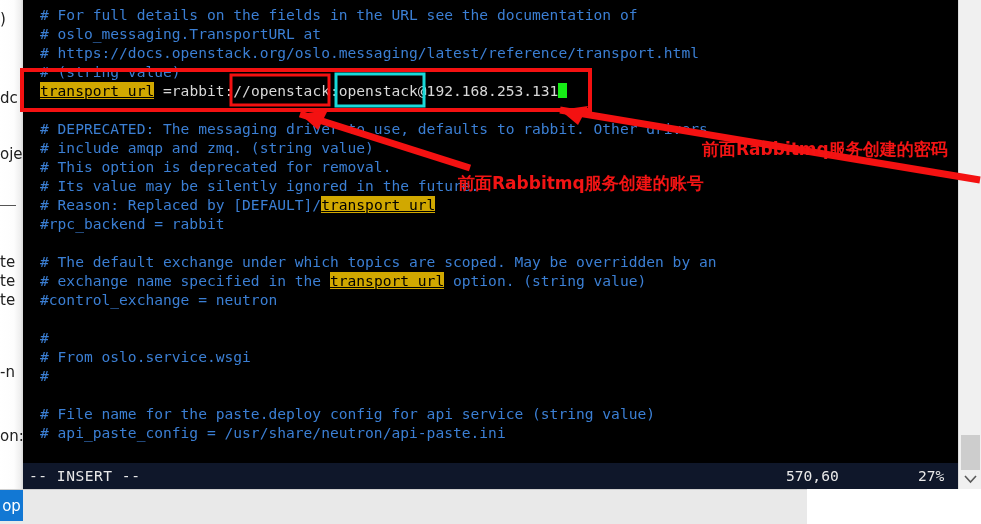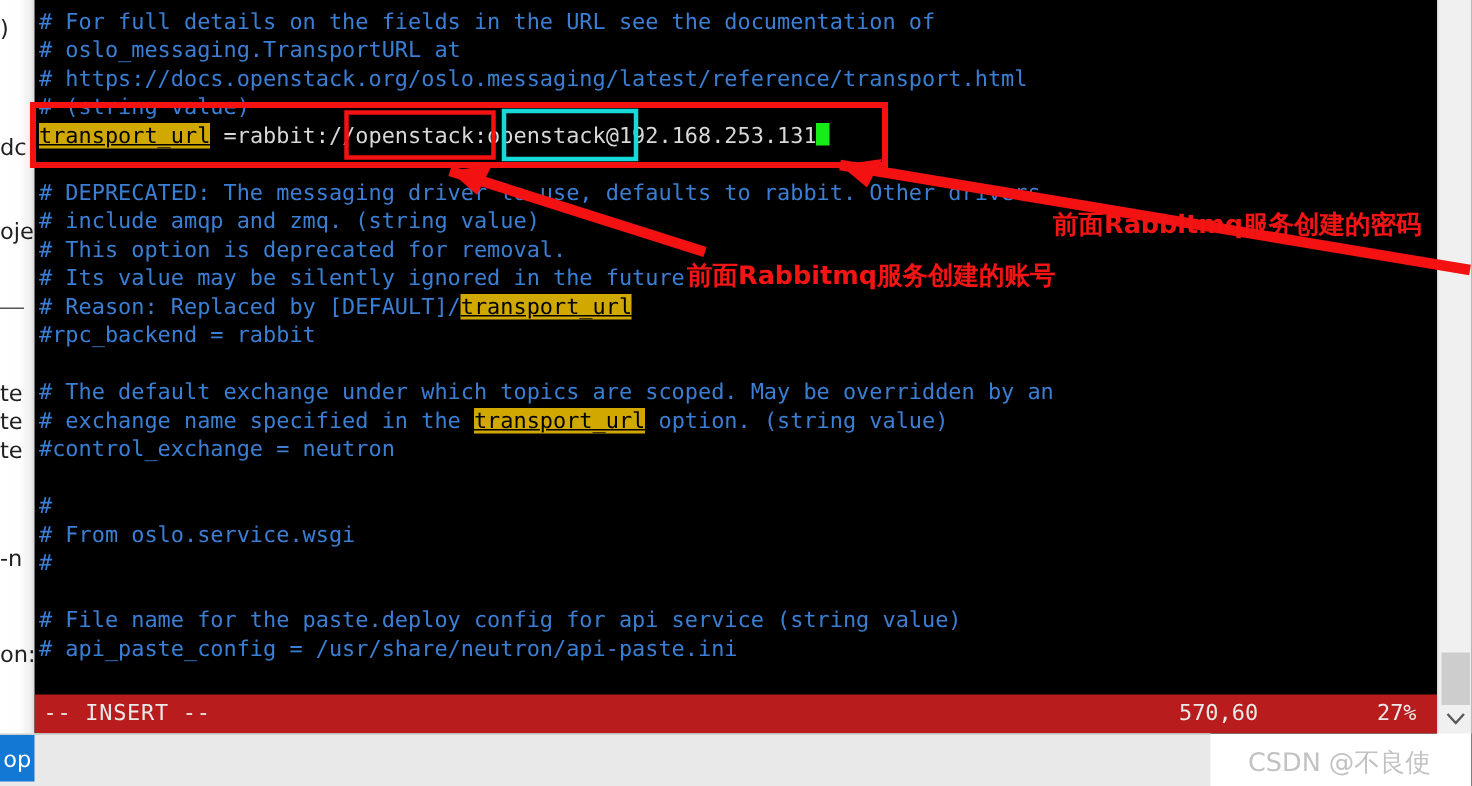--- a/index.html
+++ b/index.html
@@ -29,29 +29,29 @@
     position:absolute;left:23px;top:0;width:935px;height:489px;
     background:#000000;overflow:hidden;
   }
   #code{
     position:absolute;left:0;top:0;right:0;
     font-family:"DejaVu Sans Mono","Liberation Mono",monospace;
     font-size:14.6px;line-height:19px;
     color:#2f7fd8;
     white-space:pre;
   }
-  #code .line{height:19px;padding-left:3px;}
+  #code .line{height:19px;padding-left:17px;}
   #code .cmt{color:#3b7fd4;}
   #code .hl{background:#d1a800;color:#000000;text-decoration:underline;}
   #code .plain{color:#d8d8d8;}
   .cursor{display:inline-block;width:9px;height:15px;background:#16ed16;vertical-align:-2px;}
   
   #vim-status{
     position:absolute;left:0;bottom:0;width:100%;height:26px;
-    background:#b91c1c;color:#e9e9e9;
+    background:#0f172a;color:#e9e9e9;
     font-family:"DejaVu Sans Mono","Liberation Mono",monospace;
     font-size:14.6px;
   }
   #vim-status .mode{position:absolute;left:6px;top:4px;letter-spacing:0.5px;}
   #vim-status .pos{position:absolute;left:763px;top:4px;}
   #vim-status .pct{position:absolute;left:895px;top:4px;}
   
   #overlay{position:absolute;left:0;top:0;width:981px;height:524px;pointer-events:none;}
   .cn-note{
     position:absolute;color:#f31414;
@@ -138,14 +138,13 @@
     <path d="M470 168 L300 114" stroke="#f41111" stroke-width="7" fill="none"></path>
     <path d="M300 114 L328 110 L318 130 Z" fill="#f41111"></path>
   </g>
 </svg>
 
 <div class="cn-note" style="left:702px;top:138px;">前面Rabbitmq服务创建的密码</div>
 <div class="cn-note" style="left:458px;top:172px;">前面Rabbitmq服务创建的账号</div>
 
 <div id="bottom-bar">
   <div id="bottom-tab">op</div>
-  <div id="watermark">CSDN @不良使</div>
 </div>
 
 </body></html>

